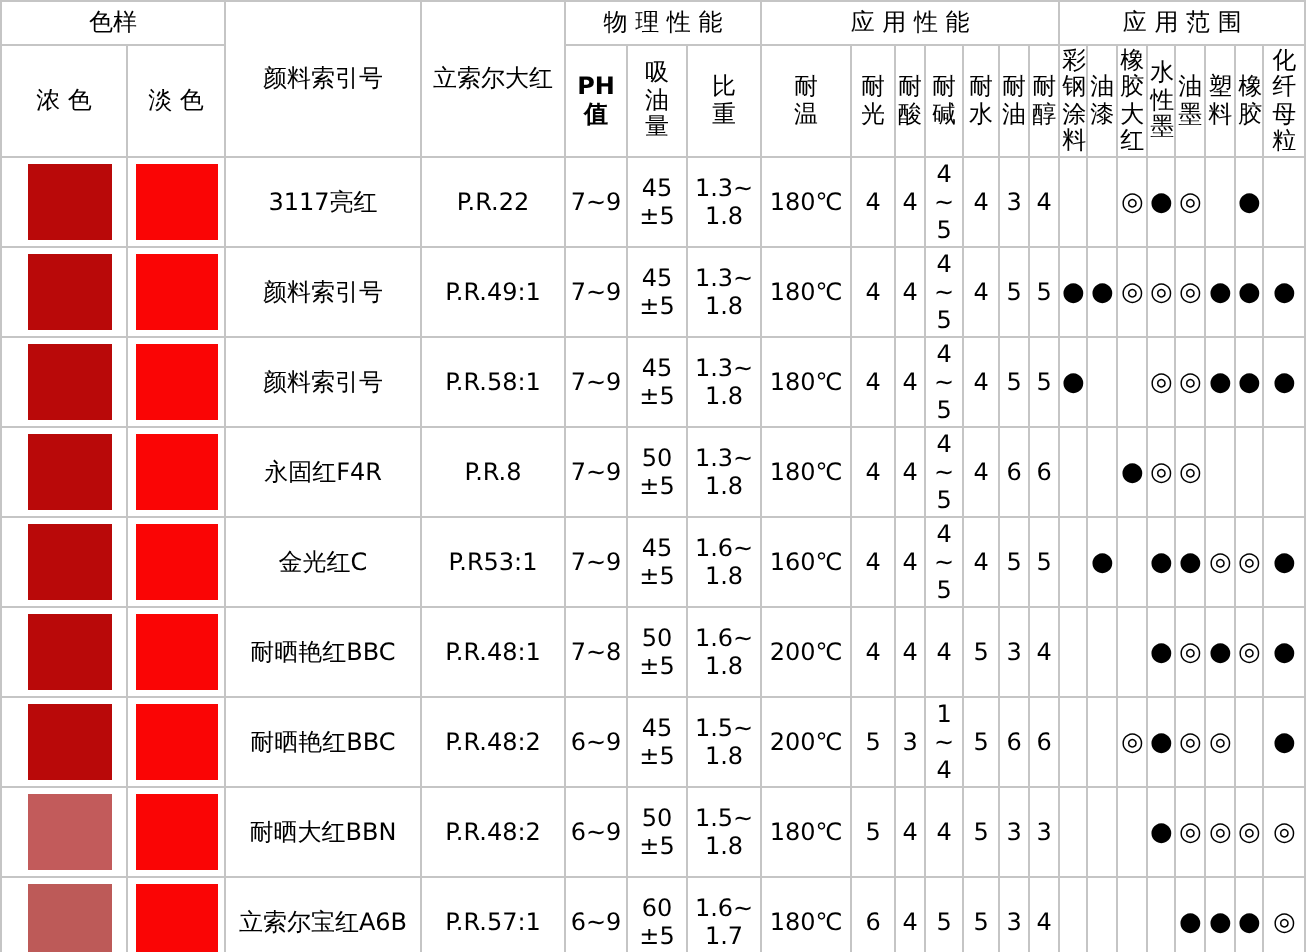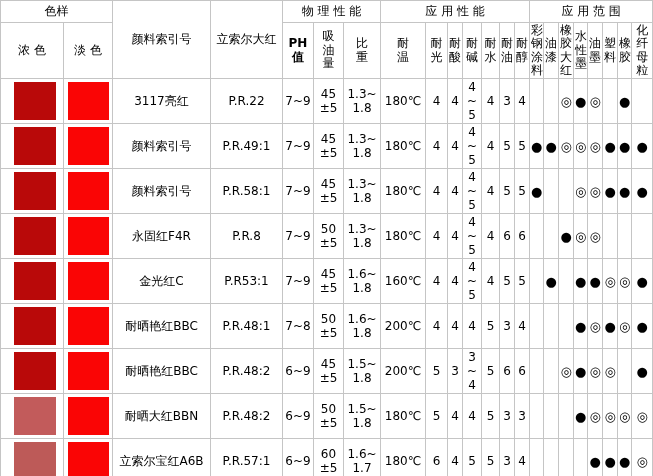--- a/index.html
+++ b/index.html
@@ -259,21 +259,21 @@
             <div class="sw swl" style="background: rgb(250, 5, 5);"></div>
           </td>
           <td>耐晒艳红BBC</td>
           <td>P.R.48:2</td>
           <td>6~9</td>
           <td class="wb">45±5</td>
           <td class="wb">1.5~1.8</td>
           <td>200℃</td>
           <td class="wb">5</td>
           <td class="wb">3</td>
-          <td class="wb">3~4</td>
+          <td class="wb">1~4</td>
           <td class="wb">5</td>
           <td class="wb">6</td>
           <td class="wb">6</td>
           <td class="sym"></td>
           <td class="sym"></td>
           <td class="sym">◎</td>
           <td class="sym">●</td>
           <td class="sym">◎</td>
           <td class="sym">◎</td>
           <td class="sym"></td>

